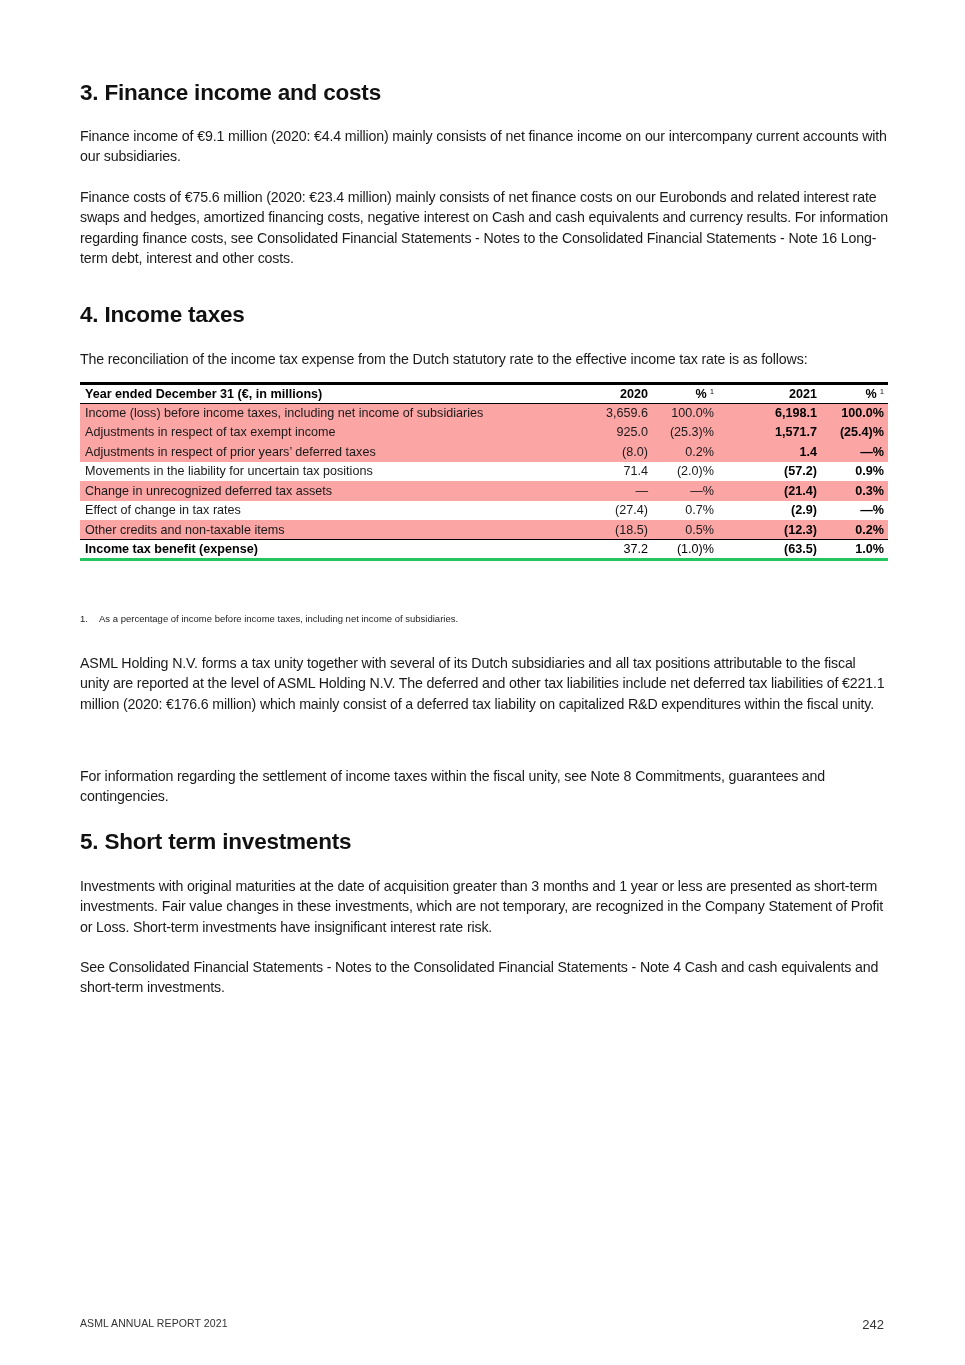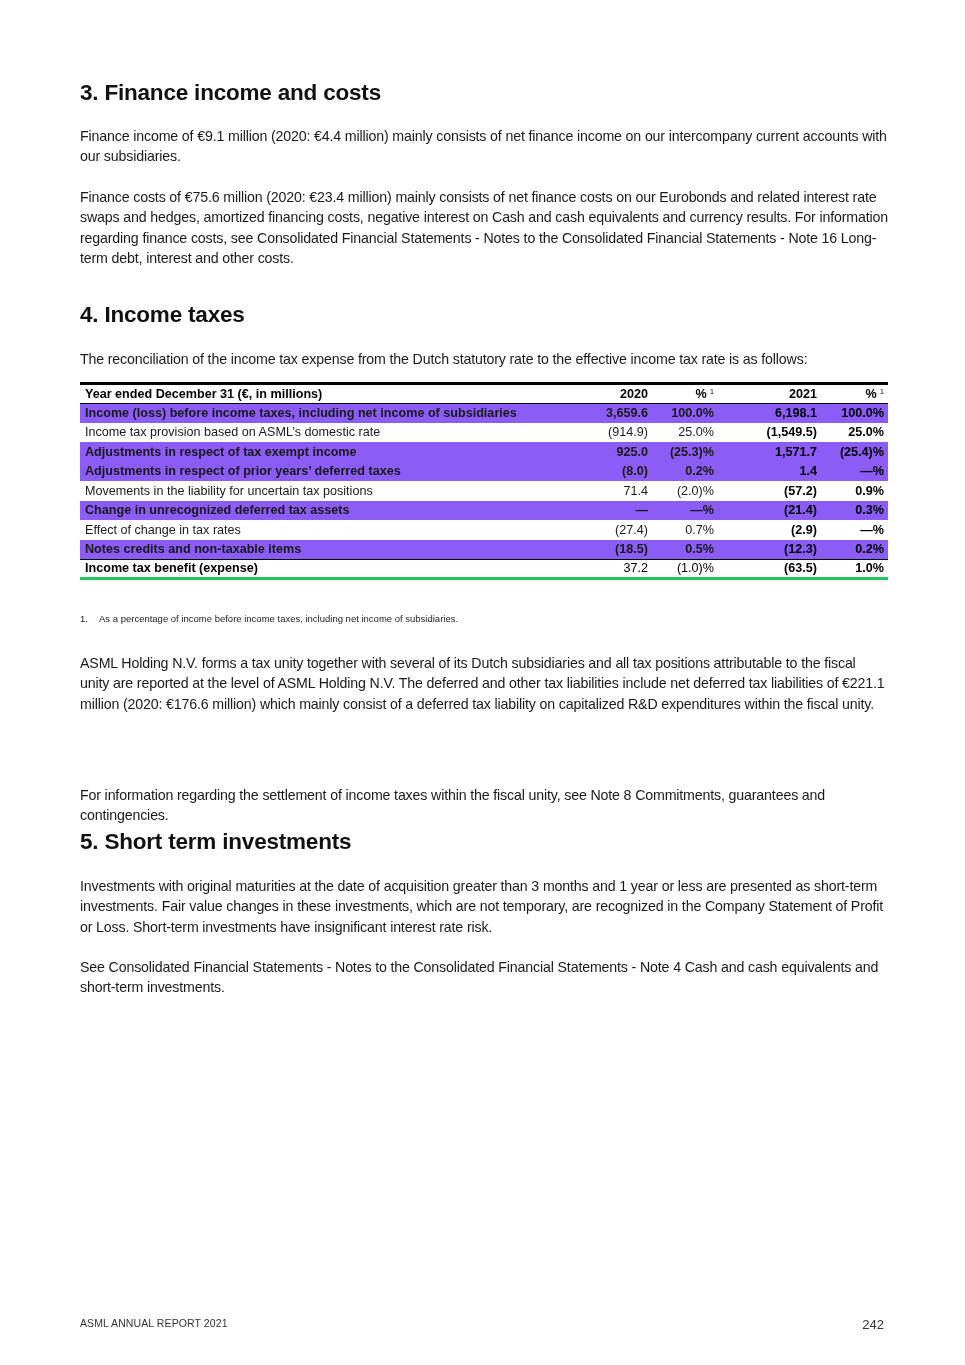--- a/index.html
+++ b/index.html
@@ -20,21 +20,21 @@
     table.recon {
       position: absolute; left: 0; top: 382px; width: 808px;
       border-collapse: collapse; font-size: 12.6px; color: #1a1a1a;
       border-top: 3px solid #000;
     }
     table.recon td, table.recon th {
       height: 19.5px; padding: 0 4px 0 5px; white-space: nowrap; vertical-align: middle; margin-top: 25px;
     }
     table.recon th { font-weight: bold; text-align: left; color: #000; border-bottom: 1.5px solid #000; }
     table.recon th.num, table.recon td.num { text-align: right; }
-    table.recon tr.shade td { background: #8b5cf6; font-weight: bold; }
+    table.recon tr.shade td { background: #fca5a5; }
     table.recon tr.total td { font-weight: bold; border-top: 1.5px solid #000; border-bottom: 3px solid #22c55e; color: #000; }
     table.recon tr.total td.num20 { font-weight: normal; }
     td.b { font-weight: bold; color: #000; }
     .c-label { width: 510px; }
     .c-2020 { width: 62px; }
     .c-p20 { width: 66px; }
     .c-2021 { width: 103px; }
     .c-p21 { width: 67px; }
     sup { font-size: 7px; font-weight: normal; vertical-align: 4px; }
     .footnote {
@@ -78,27 +78,20 @@
       </tr>
     </thead>
     <tbody>
       <tr class="shade">
         <td>Income (loss) before income taxes, including net income of subsidiaries</td>
         <td class="num">3,659.6</td>
         <td class="num">100.0%</td>
         <td class="num b">6,198.1</td>
         <td class="num b">100.0%</td>
       </tr>
-      <tr>
-        <td>Income tax provision based on ASML’s domestic rate</td>
-        <td class="num">(914.9)</td>
-        <td class="num">25.0%</td>
-        <td class="num b">(1,549.5)</td>
-        <td class="num b">25.0%</td>
-      </tr>
       <tr class="shade">
         <td>Adjustments in respect of tax exempt income</td>
         <td class="num">925.0</td>
         <td class="num">(25.3)%</td>
         <td class="num b">1,571.7</td>
         <td class="num b">(25.4)%</td>
       </tr>
       <tr class="shade">
         <td>Adjustments in respect of prior years’ deferred taxes</td>
         <td class="num">(8.0)</td>
@@ -121,42 +114,42 @@
         <td class="num b">0.3%</td>
       </tr>
       <tr>
         <td>Effect of change in tax rates</td>
         <td class="num">(27.4)</td>
         <td class="num">0.7%</td>
         <td class="num b">(2.9)</td>
         <td class="num b">—%</td>
       </tr>
       <tr class="shade">
-        <td>Notes credits and non-taxable items</td>
+        <td>Other credits and non-taxable items</td>
         <td class="num">(18.5)</td>
         <td class="num">0.5%</td>
         <td class="num b">(12.3)</td>
         <td class="num b">0.2%</td>
       </tr>
       <tr class="total">
         <td>Income tax benefit (expense)</td>
         <td class="num num20">37.2</td>
         <td class="num num20">(1.0)%</td>
         <td class="num">(63.5)</td>
         <td class="num">1.0%</td>
       </tr>
     </tbody>
   </table>
 
   <div class="footnote">
     <span class="fn-num">1.</span><span>As a percentage of income before income taxes, including net income of subsidiaries.</span>
   </div>
 
   <p class="body" style="top:653px;">ASML Holding N.V. forms a tax unity together with several of its Dutch subsidiaries and all tax positions attributable to the fiscal unity are reported at the level of ASML Holding N.V. The deferred and other tax liabilities include net deferred tax liabilities of €221.1 million (2020: €176.6 million) which mainly consist of a deferred tax liability on capitalized R&amp;D expenditures within the fiscal unity.</p>
-  <p class="body" style="top:785px;">For information regarding the settlement of income taxes within the fiscal unity, see Note 8 Commitments, guarantees and contingencies.</p>
+  <p class="body" style="top:766px;">For information regarding the settlement of income taxes within the fiscal unity, see Note 8 Commitments, guarantees and contingencies.</p>
 
   <h2 style="top:829px;text-align:right;">5. Short term investments</h2>
   <p class="body" style="top:876px;">Investments with original maturities at the date of acquisition greater than 3 months and 1 year or less are presented as short-term investments.  Fair value changes in these investments, which are not temporary, are recognized in the Company Statement of Profit or Loss. Short-term investments have insignificant interest rate risk.</p>
   <p class="body" style="top:957px;">See Consolidated Financial Statements - Notes to the Consolidated Financial Statements - Note 4 Cash and cash equivalents and short-term investments.</p>
 
 </div>
 
 <div class="footer-left">ASML ANNUAL REPORT 2021</div>
 <div class="footer-right">242</div>
 

